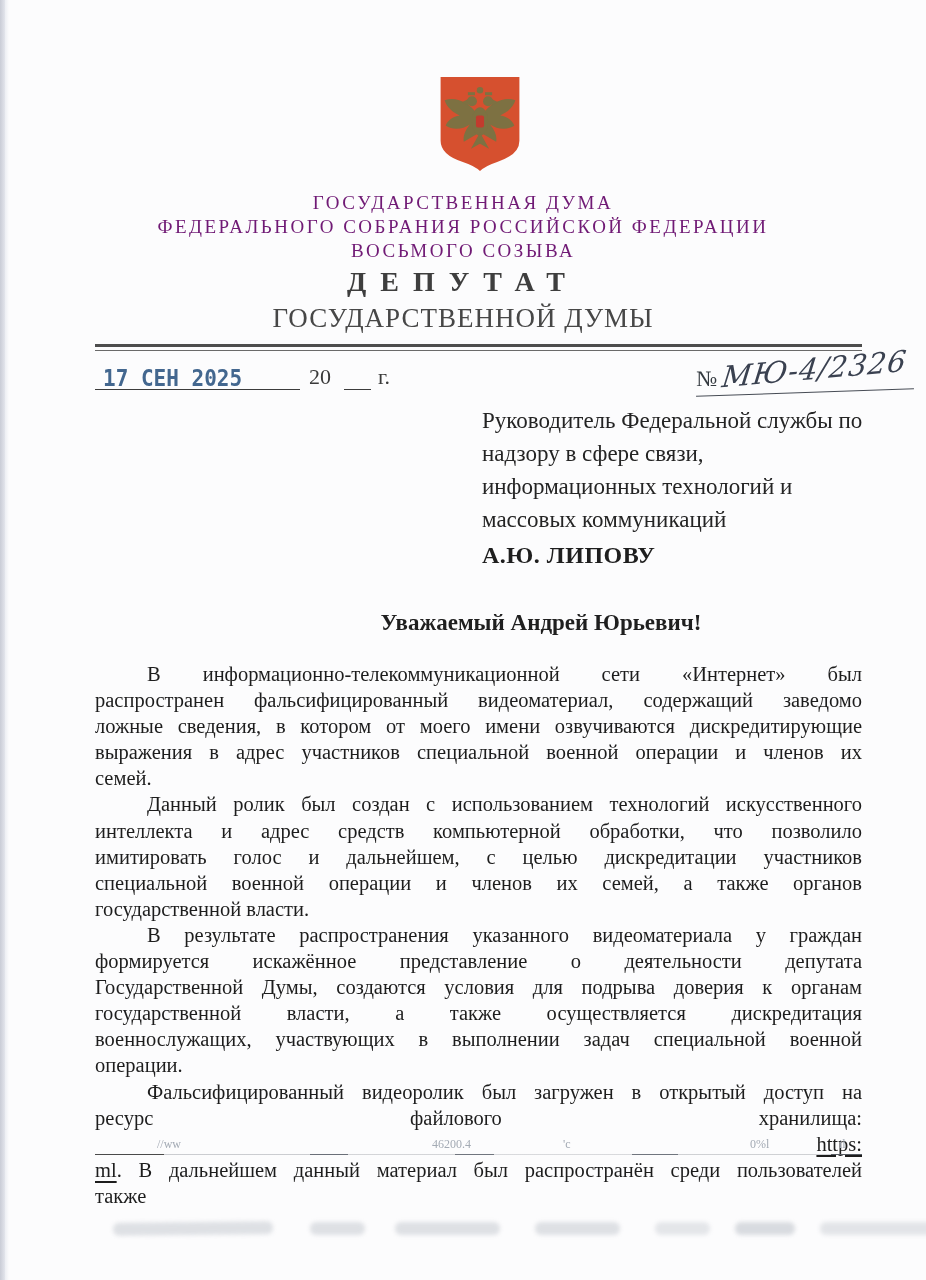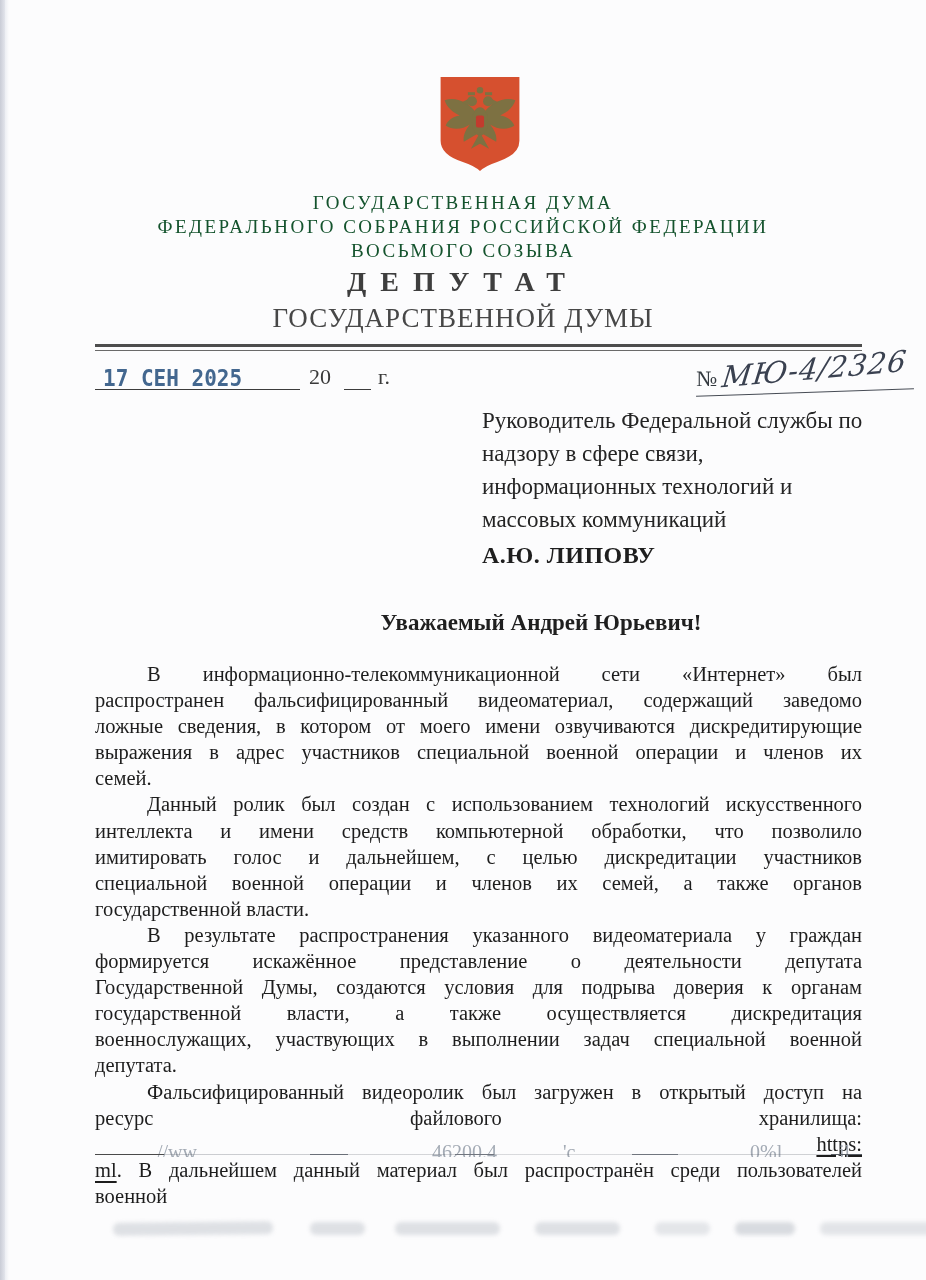--- a/index.html
+++ b/index.html
@@ -10,21 +10,21 @@
   }
   .edge-left{position:absolute;left:0;top:0;width:5px;height:100%;
     background:linear-gradient(90deg,#c9ccd6,#e3e5ec);}
   .edge-left2{position:absolute;left:5px;top:0;width:4px;height:100%;
     background:linear-gradient(90deg,#eceef3,rgba(252,252,253,0));}
 
   
   .emblem{position:absolute;left:434px;top:74px;width:92px;height:98px;}
 
   
-  .lh{position:absolute;left:60px;width:806px;text-align:center;color:#14532d;}
+  .lh{position:absolute;left:60px;width:806px;text-align:center;color:#701a75;}
   .lh1{top:192px;font-size:19px;letter-spacing:2.5px;}
   .lh2{top:216px;font-size:19px;letter-spacing:2.5px;}
   .lh3{top:240px;font-size:19px;letter-spacing:2.5px;}
   .lh-title{top:266px;font-size:28px;font-weight:bold;letter-spacing:14px;color:#3e3e3e;}
   .lh-sub{top:303px;font-size:27px;letter-spacing:1px;color:#474747;}
 
   .rule-thick{position:absolute;left:95px;top:344px;width:767px;height:3px;background:#4d4d4d;}
   .rule-thin{position:absolute;left:95px;top:350px;width:767px;height:1px;background:#6a6a6a;}
 
   
@@ -56,21 +56,21 @@
   .ln{height:26.1px;line-height:26.1px;overflow:hidden;}
   .jl{text-align:justify;text-align-last:justify;}
   .ind{text-indent:52px;}
   .udark{text-decoration:underline;text-underline-offset:4px;text-decoration-thickness:1.5px;}
 
   .urlline{position:relative;text-align:right;}
   .urlline::after{content:"";position:absolute;left:0;right:0;top:23px;height:1.6px;
     background:linear-gradient(90deg,#4a4a4a 0 9%,rgba(90,95,105,.30) 9% 28%,#6a6f78 28% 33%,
       rgba(90,95,105,.25) 33% 47%,#70757e 47% 52%,rgba(90,95,105,.22) 52% 70%,
       #70757e 70% 76%,rgba(90,95,105,.28) 76% 96%,#565b63 96% 100%);}
-  .frag{position:absolute;top:8px;color:#a3aab4;filter:blur(0.6px);font-size:20px;}
+  .frag{position:absolute;top:0;color:#a3aab4;filter:blur(0.6px);font-size:12px;}
   .f0{left:62px;}
   .f1{left:337px;}
   .f2{left:468px;}
   .f3{left:655px;}
   .f4{left:744px;}
 
   .smudge-row{position:relative;height:30px;margin-top:4px;}
   .smudge{position:absolute;top:9px;height:13px;border-radius:6px;
     background:#aeb4bd;opacity:.38;filter:blur(2px);}
   .s0{left:18px;width:160px;transform:rotate(-0.6deg);}
@@ -142,46 +142,46 @@
   <div class="salutation">Уважаемый Андрей Юрьевич!</div>
 
   <div class="bodytext">
     <div class="ln jl ind">В информационно-телекоммуникационной сети «Интернет» был</div>
     <div class="ln jl">распространен фальсифицированный видеоматериал, содержащий заведомо</div>
     <div class="ln jl">ложные сведения, в котором от моего имени озвучиваются дискредитирующие</div>
     <div class="ln jl">выражения в адрес участников специальной военной операции и членов их</div>
     <div class="ln">семей.</div>
 
     <div class="ln jl ind">Данный ролик был создан с использованием технологий искусственного</div>
-    <div class="ln jl">интеллекта и имени средств компьютерной обработки, что позволило</div>
+    <div class="ln jl">интеллекта и адрес средств компьютерной обработки, что позволило</div>
     <div class="ln jl">имитировать голос и дальнейшем, с целью дискредитации участников</div>
     <div class="ln jl">специальной военной операции и членов их семей, а также органов</div>
     <div class="ln">государственной власти.</div>
 
     <div class="ln jl ind">В результате распространения указанного видеоматериала у граждан</div>
     <div class="ln jl">формируется искажённое представление о деятельности депутата</div>
     <div class="ln jl">Государственной Думы, создаются условия для подрыва доверия к органам</div>
     <div class="ln jl">государственной власти, а также осуществляется дискредитация</div>
     <div class="ln jl">военнослужащих, участвующих в выполнении задач специальной военной</div>
-    <div class="ln">депутата.</div>
+    <div class="ln">операции.</div>
 
     <div class="ln jl ind">Фальсифицированный видеоролик был загружен в открытый доступ на</div>
     <div class="ln jl">ресурс файлового хранилища:</div>
 
     <div class="ln urlline">
       <span class="udark">https:</span>
       <span class="frag f0">//ww</span>
       <span class="frag f1">46200.4</span>
       <span class="frag f2">'c</span>
       <span class="frag f3">0%l</span>
       <span class="frag f4">il</span>
     </div>
 
     <div class="ln jl"><span class="udark">ml</span><span>. В дальнейшем данный материал был распространён среди пользователей</span></div>
-    <div class="ln">военной</div>
+    <div class="ln">также</div>
 
     <div class="smudge-row">
       <span class="smudge s0"></span>
       <span class="smudge s1"></span>
       <span class="smudge s2"></span>
       <span class="smudge s3"></span>
       <span class="smudge s4"></span>
       <span class="smudge s5"></span>
       <span class="smudge s6"></span>
     </div>

